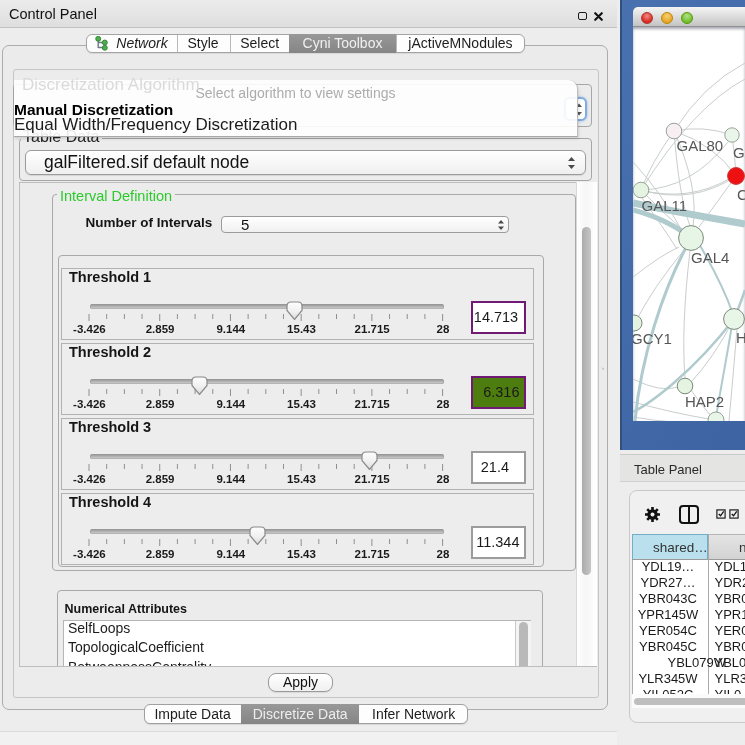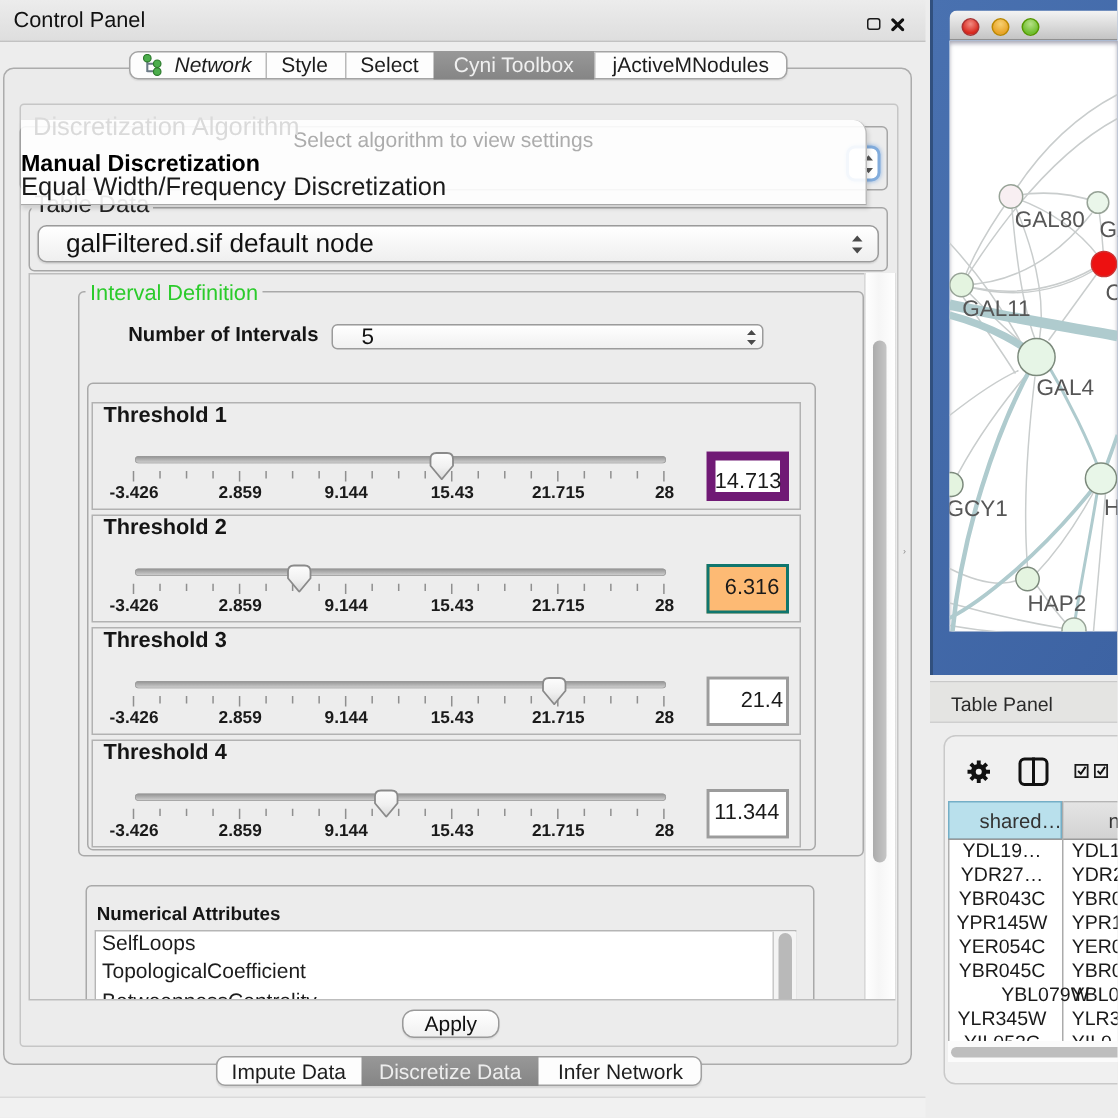--- a/index.html
+++ b/index.html
@@ -82,21 +82,21 @@
 <div class="abs" style="left:45.4px;top:140.5px;width:50px;text-align:center;font-size:11.5px;font-weight:bold;color:#1a1a1a;">-3.426</div>
 <div class="abs" style="left:116.1px;top:140.5px;width:50px;text-align:center;font-size:11.5px;font-weight:bold;color:#1a1a1a;">2.859</div>
 <div class="abs" style="left:186.8px;top:140.5px;width:50px;text-align:center;font-size:11.5px;font-weight:bold;color:#1a1a1a;">9.144</div>
 <div class="abs" style="left:257.5px;top:140.5px;width:50px;text-align:center;font-size:11.5px;font-weight:bold;color:#1a1a1a;">15.43</div>
 <div class="abs" style="left:328.2px;top:140.5px;width:50px;text-align:center;font-size:11.5px;font-weight:bold;color:#1a1a1a;">21.715</div>
 <div class="abs" style="left:399.0px;top:140.5px;width:50px;text-align:center;font-size:11.5px;font-weight:bold;color:#1a1a1a;">28</div>
 <svg class="abs" style="left:267.0px;top:118.5px;" width="17" height="19.5" viewBox="0 0 17 19.5">
       <defs></defs>
       <path d="M1 5 Q1 1 5 1 L12 1 Q16 1 16 5 L16 9.5 L8.5 18.5 L1 9.5 Z" fill="url(#thg)" stroke="#8a8a8a" stroke-width="1.2"></path>
     </svg>
-<div class="abs" style="left:451.5px;top:118.5px;width:55.5px;height:33px;background:#fff;border:6px solid #701a75;text-align:center;font-size:14.5px;color:#1a1a1a;line-height:29px;padding-right:4.5px;">14.713</div>
+<div class="abs" style="left:451.5px;top:118.5px;width:55.5px;height:33px;background:#fff;border:2px solid #701a75;text-align:center;font-size:14.5px;color:#1a1a1a;line-height:29px;padding-right:4.5px;">14.713</div>
 <div class="abs" style="left:42px;top:160.5px;width:472.5px;height:72px;border:1px solid #B2B2B2;background:#EDEDED;"></div>
 <div class="abs" style="left:50px;top:161.5px;font-size:14.5px;font-weight:bold;color:#151515;white-space:nowrap;">Threshold 2</div>
 <div class="abs" style="left:71px;top:197.0px;width:354px;height:5px;border-radius:2.5px;background:linear-gradient(#8F8F8F,#D6D6D6);box-shadow:inset 0 0 0 0.5px #9a9a9a;"></div>
 <svg class="abs" style="left:69.4px;top:207.0px;" width="357" height="8" viewBox="0 0 357 8">
       <path d="M1.00 0 L1.00 7" stroke="#8f8f8f" stroke-width="1"></path>
       <path d="M18.68 0 L18.68 5" stroke="#8f8f8f" stroke-width="1"></path>
       <path d="M36.36 0 L36.36 5" stroke="#8f8f8f" stroke-width="1"></path>
       <path d="M54.04 0 L54.04 5" stroke="#8f8f8f" stroke-width="1"></path>
       <path d="M71.72 0 L71.72 7" stroke="#8f8f8f" stroke-width="1"></path>
       <path d="M89.40 0 L89.40 5" stroke="#8f8f8f" stroke-width="1"></path>
@@ -119,21 +119,21 @@
 <div class="abs" style="left:45.4px;top:215.5px;width:50px;text-align:center;font-size:11.5px;font-weight:bold;color:#1a1a1a;">-3.426</div>
 <div class="abs" style="left:116.1px;top:215.5px;width:50px;text-align:center;font-size:11.5px;font-weight:bold;color:#1a1a1a;">2.859</div>
 <div class="abs" style="left:186.8px;top:215.5px;width:50px;text-align:center;font-size:11.5px;font-weight:bold;color:#1a1a1a;">9.144</div>
 <div class="abs" style="left:257.5px;top:215.5px;width:50px;text-align:center;font-size:11.5px;font-weight:bold;color:#1a1a1a;">15.43</div>
 <div class="abs" style="left:328.2px;top:215.5px;width:50px;text-align:center;font-size:11.5px;font-weight:bold;color:#1a1a1a;">21.715</div>
 <div class="abs" style="left:399.0px;top:215.5px;width:50px;text-align:center;font-size:11.5px;font-weight:bold;color:#1a1a1a;">28</div>
 <svg class="abs" style="left:171.5px;top:193.5px;" width="17" height="19.5" viewBox="0 0 17 19.5">
       <defs></defs>
       <path d="M1 5 Q1 1 5 1 L12 1 Q16 1 16 5 L16 9.5 L8.5 18.5 L1 9.5 Z" fill="url(#thg)" stroke="#8a8a8a" stroke-width="1.2"></path>
     </svg>
-<div class="abs" style="left:451.5px;top:193.5px;width:55.5px;height:33px;background:#fdba74;border:2px solid #0f766e;text-align:right;font-size:14.5px;color:#1a1a1a;line-height:29px;padding-right:4.5px;">6.316</div>
+<div class="abs" style="left:451.5px;top:193.5px;width:55.5px;height:33px;background:#4d7c0f;border:2px solid #701a75;text-align:right;font-size:14.5px;color:#1a1a1a;line-height:29px;padding-right:4.5px;">6.316</div>
 <div class="abs" style="left:42px;top:235.5px;width:472.5px;height:72px;border:1px solid #B2B2B2;background:#EDEDED;"></div>
 <div class="abs" style="left:50px;top:236.5px;font-size:14.5px;font-weight:bold;color:#151515;white-space:nowrap;">Threshold 3</div>
 <div class="abs" style="left:71px;top:272.0px;width:354px;height:5px;border-radius:2.5px;background:linear-gradient(#8F8F8F,#D6D6D6);box-shadow:inset 0 0 0 0.5px #9a9a9a;"></div>
 <svg class="abs" style="left:69.4px;top:282.0px;" width="357" height="8" viewBox="0 0 357 8">
       <path d="M1.00 0 L1.00 7" stroke="#8f8f8f" stroke-width="1"></path>
       <path d="M18.68 0 L18.68 5" stroke="#8f8f8f" stroke-width="1"></path>
       <path d="M36.36 0 L36.36 5" stroke="#8f8f8f" stroke-width="1"></path>
       <path d="M54.04 0 L54.04 5" stroke="#8f8f8f" stroke-width="1"></path>
       <path d="M71.72 0 L71.72 7" stroke="#8f8f8f" stroke-width="1"></path>
       <path d="M89.40 0 L89.40 5" stroke="#8f8f8f" stroke-width="1"></path>
@@ -156,21 +156,21 @@
 <div class="abs" style="left:45.4px;top:290.5px;width:50px;text-align:center;font-size:11.5px;font-weight:bold;color:#1a1a1a;">-3.426</div>
 <div class="abs" style="left:116.1px;top:290.5px;width:50px;text-align:center;font-size:11.5px;font-weight:bold;color:#1a1a1a;">2.859</div>
 <div class="abs" style="left:186.8px;top:290.5px;width:50px;text-align:center;font-size:11.5px;font-weight:bold;color:#1a1a1a;">9.144</div>
 <div class="abs" style="left:257.5px;top:290.5px;width:50px;text-align:center;font-size:11.5px;font-weight:bold;color:#1a1a1a;">15.43</div>
 <div class="abs" style="left:328.2px;top:290.5px;width:50px;text-align:center;font-size:11.5px;font-weight:bold;color:#1a1a1a;">21.715</div>
 <div class="abs" style="left:399.0px;top:290.5px;width:50px;text-align:center;font-size:11.5px;font-weight:bold;color:#1a1a1a;">28</div>
 <svg class="abs" style="left:341.5px;top:268.5px;" width="17" height="19.5" viewBox="0 0 17 19.5">
       <defs></defs>
       <path d="M1 5 Q1 1 5 1 L12 1 Q16 1 16 5 L16 9.5 L8.5 18.5 L1 9.5 Z" fill="url(#thg)" stroke="#8a8a8a" stroke-width="1.2"></path>
     </svg>
-<div class="abs" style="left:451.5px;top:268.5px;width:55.5px;height:33px;background:#fff;border:2px solid #9C9C9C;text-align:right;font-size:14.5px;color:#1a1a1a;line-height:29px;padding-right:2px;">21.4</div>
+<div class="abs" style="left:451.5px;top:268.5px;width:55.5px;height:33px;background:#fff;border:2px solid #9C9C9C;text-align:right;font-size:14.5px;color:#1a1a1a;line-height:29px;padding-right:15px;">21.4</div>
 <div class="abs" style="left:42px;top:310.5px;width:472.5px;height:72px;border:1px solid #B2B2B2;background:#EDEDED;"></div>
 <div class="abs" style="left:50px;top:311.5px;font-size:14.5px;font-weight:bold;color:#151515;white-space:nowrap;">Threshold 4</div>
 <div class="abs" style="left:71px;top:347.0px;width:354px;height:5px;border-radius:2.5px;background:linear-gradient(#8F8F8F,#D6D6D6);box-shadow:inset 0 0 0 0.5px #9a9a9a;"></div>
 <svg class="abs" style="left:69.4px;top:357.0px;" width="357" height="8" viewBox="0 0 357 8">
       <path d="M1.00 0 L1.00 7" stroke="#8f8f8f" stroke-width="1"></path>
       <path d="M18.68 0 L18.68 5" stroke="#8f8f8f" stroke-width="1"></path>
       <path d="M36.36 0 L36.36 5" stroke="#8f8f8f" stroke-width="1"></path>
       <path d="M54.04 0 L54.04 5" stroke="#8f8f8f" stroke-width="1"></path>
       <path d="M71.72 0 L71.72 7" stroke="#8f8f8f" stroke-width="1"></path>
       <path d="M89.40 0 L89.40 5" stroke="#8f8f8f" stroke-width="1"></path>

